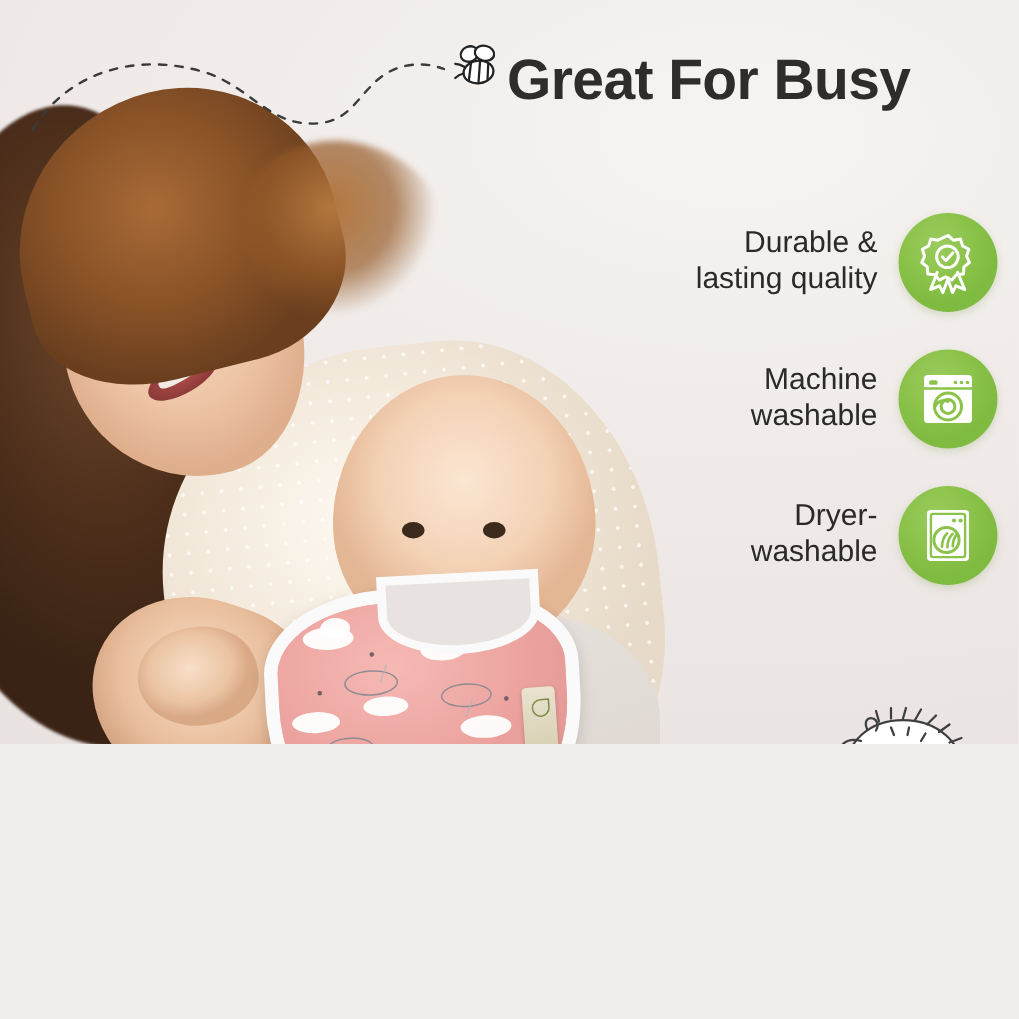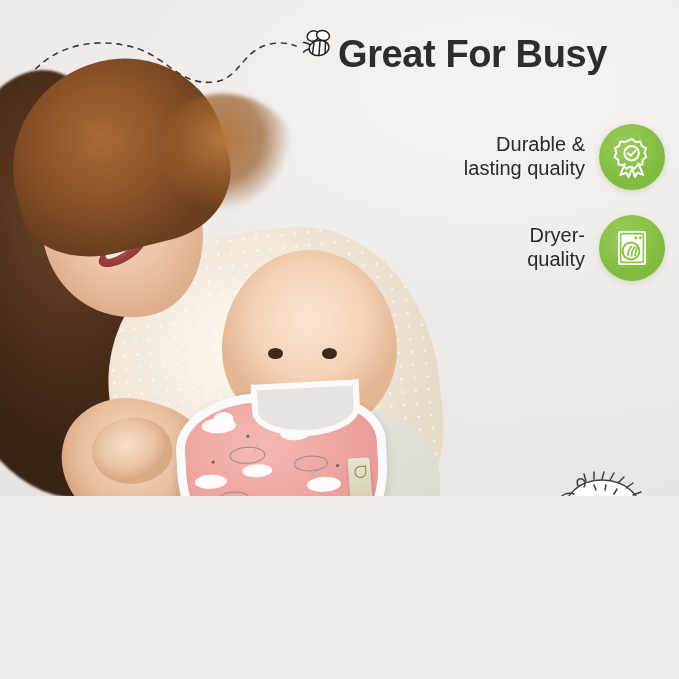--- a/index.html
+++ b/index.html
@@ -182,21 +182,21 @@
   }
 
   
   .headline{
     position:absolute;left:338px;top:34px;width:330px;
     font-size:38px;line-height:1.06;font-weight:700;letter-spacing:-.4px;
     color:#2e2d2c;
   }
   .headline .l2{display:block;}
 
-  .features{position:absolute;left:360px;top:124px;width:305px;}
+  .features{position:absolute;left:360px;top:142px;width:305px;}
   .feature{
     display:flex;align-items:center;justify-content:flex-end;gap:14px;
     margin-bottom:25px;
   }
   .feature-label{
     text-align:right;font-size:20px;line-height:1.18;font-weight:400;color:#2b2a29;
     white-space:pre-line;
   }
   .feature-icon{
     flex:0 0 auto;width:66px;height:66px;border-radius:50%;
@@ -318,24 +318,41 @@
             <path d="M21,3 L24.6,6.1 L29.3,5.4 L30.7,9.9 L34.9,12.2 L33.4,16.7 L35.3,21 L31.6,23.9 L31.3,28.6 L26.6,29.1 L23.6,32.7 L19.4,30.6 L15.2,32.7 L12.2,29.1 L7.5,28.6 L7.2,23.9 L3.5,21 L5.4,16.7 L3.9,12.2 L8.1,9.9 L9.5,5.4 L14.2,6.1 Z"></path>
             <circle cx="20.6" cy="17.2" r="7.2"></circle>
             <path d="M17.2,17.2 L19.6,19.8 L24.2,14.6"></path>
             <path d="M13.8,27.6 L9.4,39 L15.3,36.6 L17.6,41 L21.2,31.6"></path>
             <path d="M27.4,27.6 L32.2,39 L26.3,36.6 L24,41 L20.8,31.6"></path>
           </g>
         </svg>
       </div>
     </div>
 
+    <div class="feature">
+      <div class="feature-label">Machine
+washable</div>
+      <div class="feature-icon">
+        <svg width="40" height="40" viewBox="0 0 40 40">
+          <rect x="4" y="4" width="32" height="32" rx="2.5" fill="#fff"></rect>
+          <line x1="4" y1="13" x2="36" y2="13" stroke="#8bc34a" stroke-width="1.8"></line>
+          <rect x="7.5" y="7.5" width="5.5" height="3" rx="1" fill="#8bc34a"></rect>
+          <circle cx="25" cy="9" r="1.2" fill="#8bc34a"></circle>
+          <circle cx="29" cy="9" r="1.2" fill="#8bc34a"></circle>
+          <circle cx="33" cy="9" r="1.2" fill="#8bc34a"></circle>
+          <circle cx="20" cy="25" r="9" fill="none" stroke="#8bc34a" stroke-width="2"></circle>
+          <circle cx="20" cy="25" r="4.6" fill="none" stroke="#8bc34a" stroke-width="2"></circle>
+          <path d="M11.3,25 C13,21.5 17,20 20,21.6" fill="none" stroke="#8bc34a" stroke-width="2" stroke-linecap="round"></path>
+        </svg>
+      </div>
+    </div>
 
     <div class="feature">
       <div class="feature-label">Dryer-
-quality</div>
+washable</div>
       <div class="feature-icon">
         <svg width="40" height="40" viewBox="0 0 40 40">
           <rect x="6" y="3" width="28" height="34" rx="2.5" fill="#fff"></rect>
           <rect x="8.6" y="5.6" width="22.8" height="28.8" rx="1.6" fill="none" stroke="#8bc34a" stroke-width="1.6"></rect>
           <circle cx="24" cy="10" r="1.4" fill="#8bc34a"></circle>
           <circle cx="28.4" cy="10" r="1.4" fill="#8bc34a"></circle>
           <circle cx="19" cy="23" r="8.4" fill="none" stroke="#8bc34a" stroke-width="2"></circle>
           <path d="M16,27.5 C16,23 17.6,20.5 19.4,18.6" fill="none" stroke="#8bc34a" stroke-width="1.8" stroke-linecap="round"></path>
           <path d="M19.6,27.8 C19.6,23.3 21.2,20.8 23,18.9" fill="none" stroke="#8bc34a" stroke-width="1.8" stroke-linecap="round"></path>
           <path d="M23.2,27.2 C23.2,23.5 24.3,21.3 25.6,19.6" fill="none" stroke="#8bc34a" stroke-width="1.8" stroke-linecap="round"></path>

